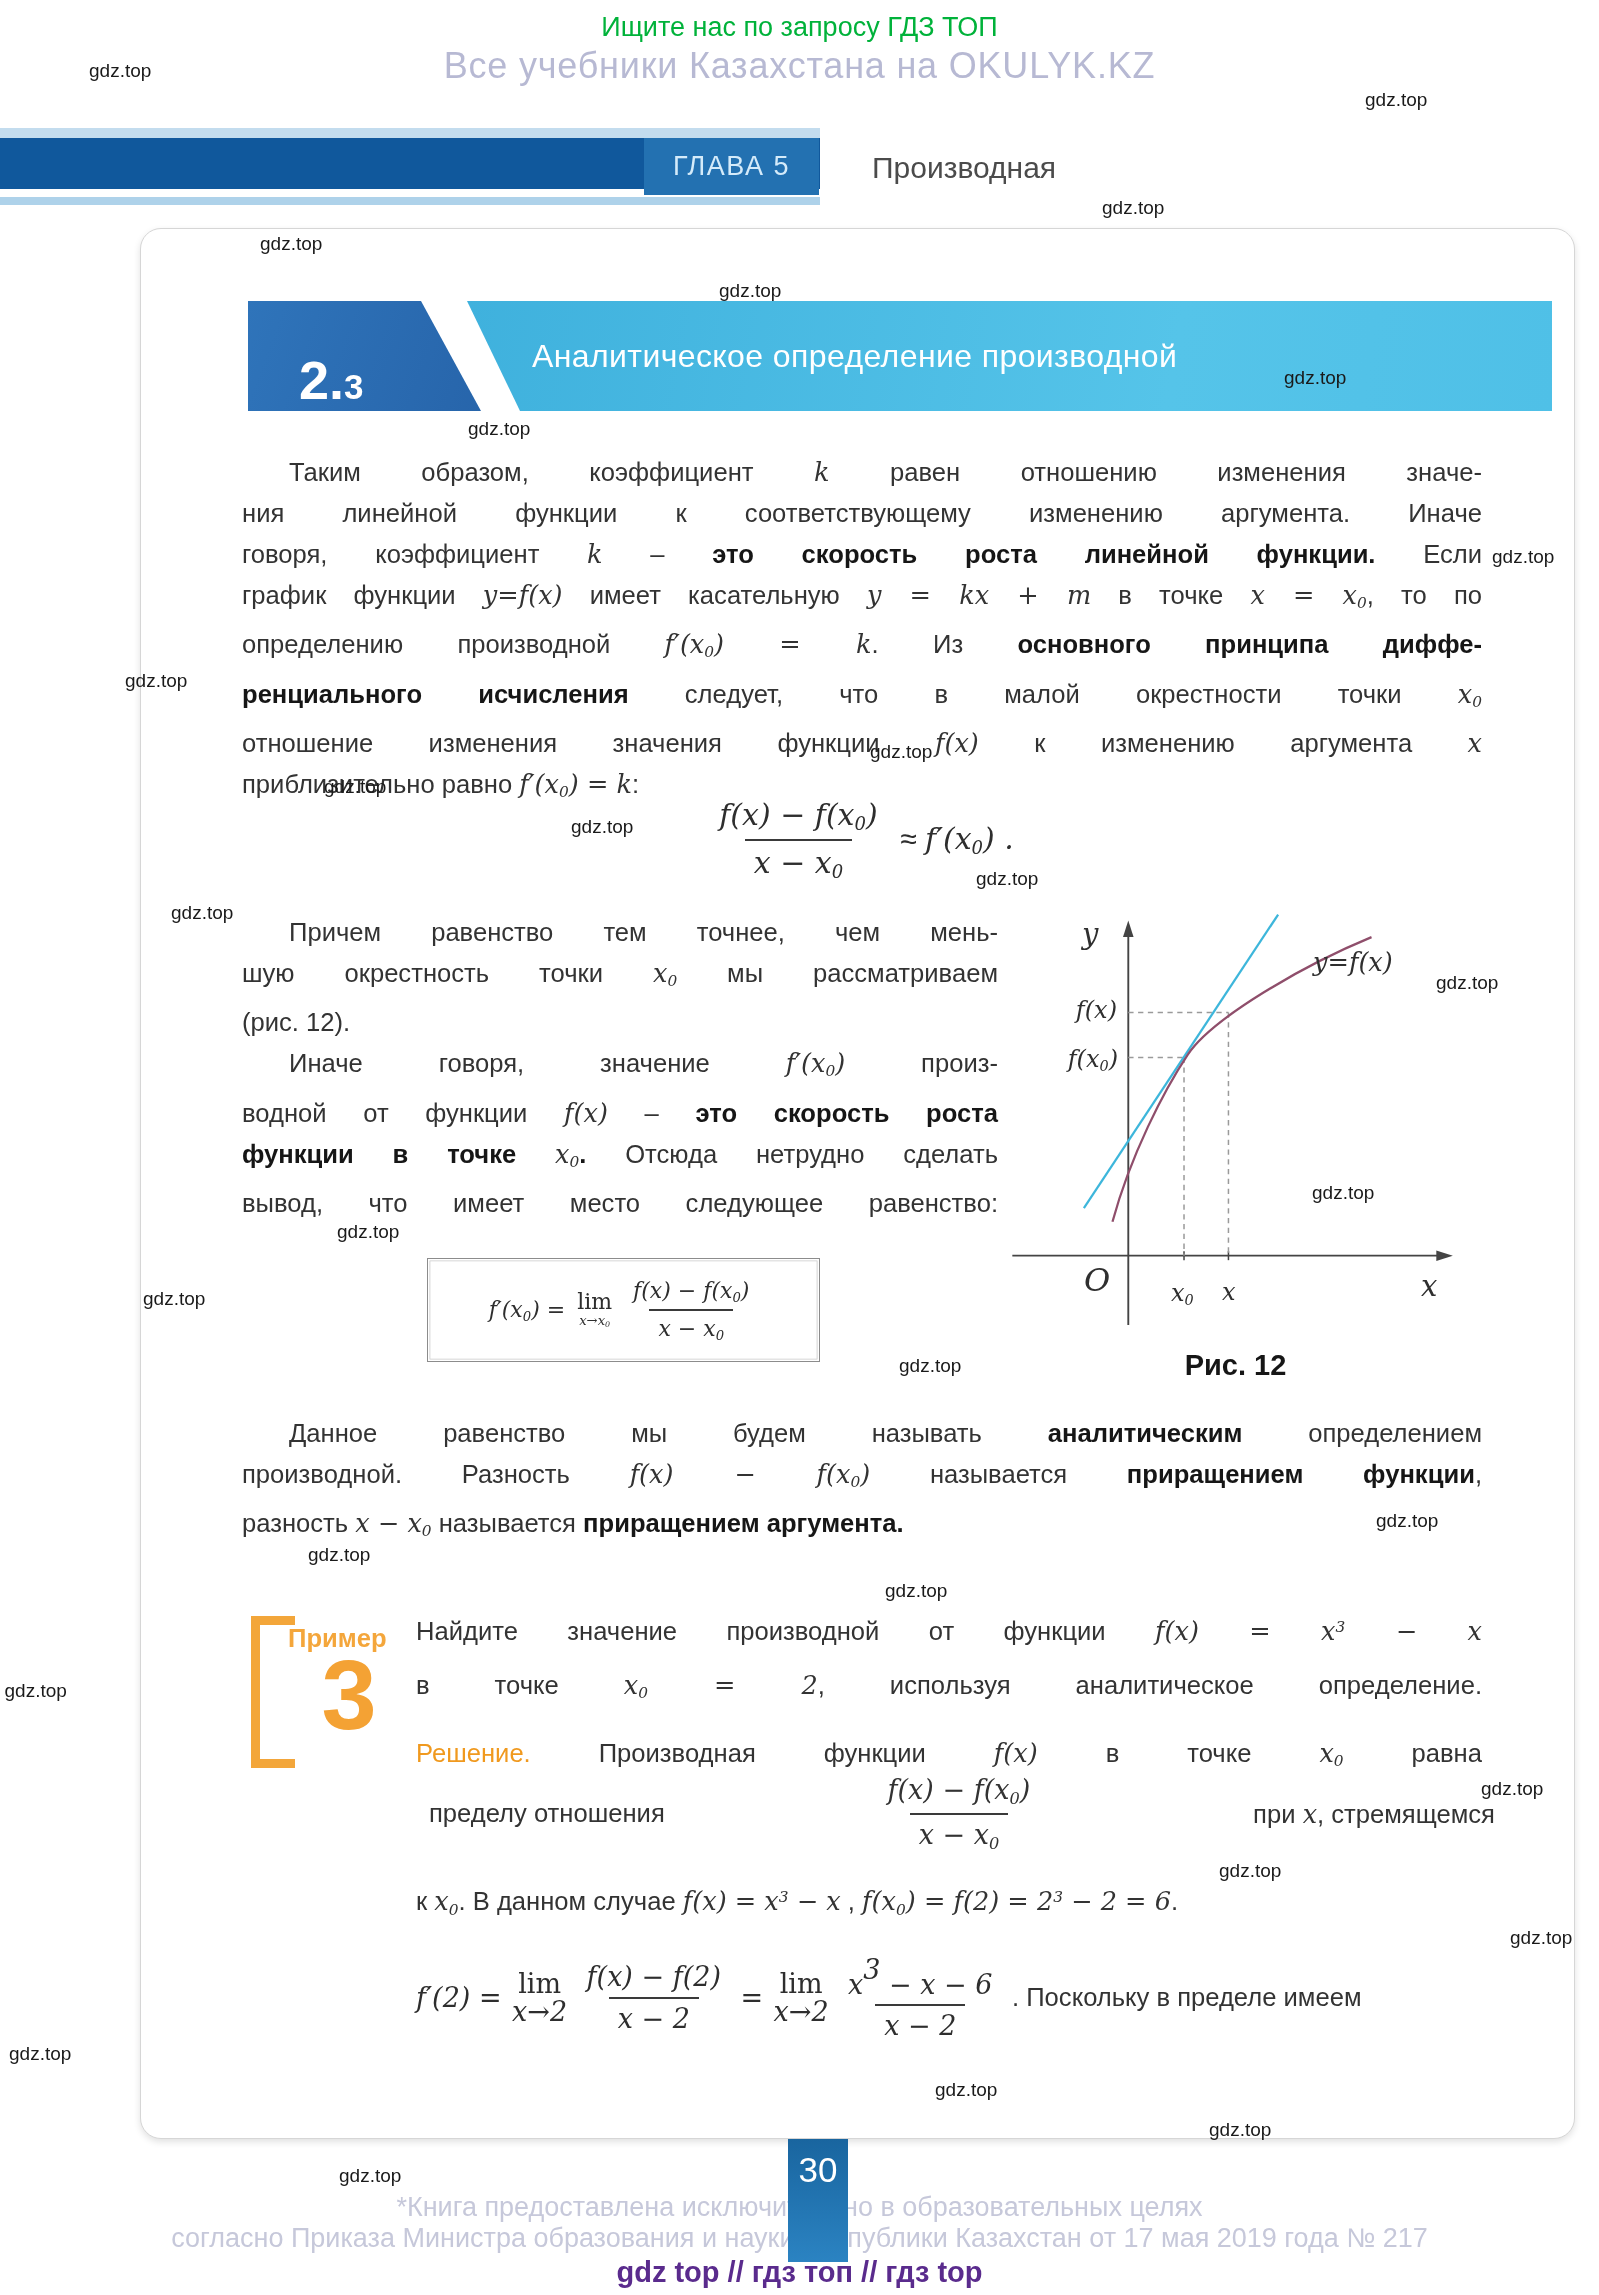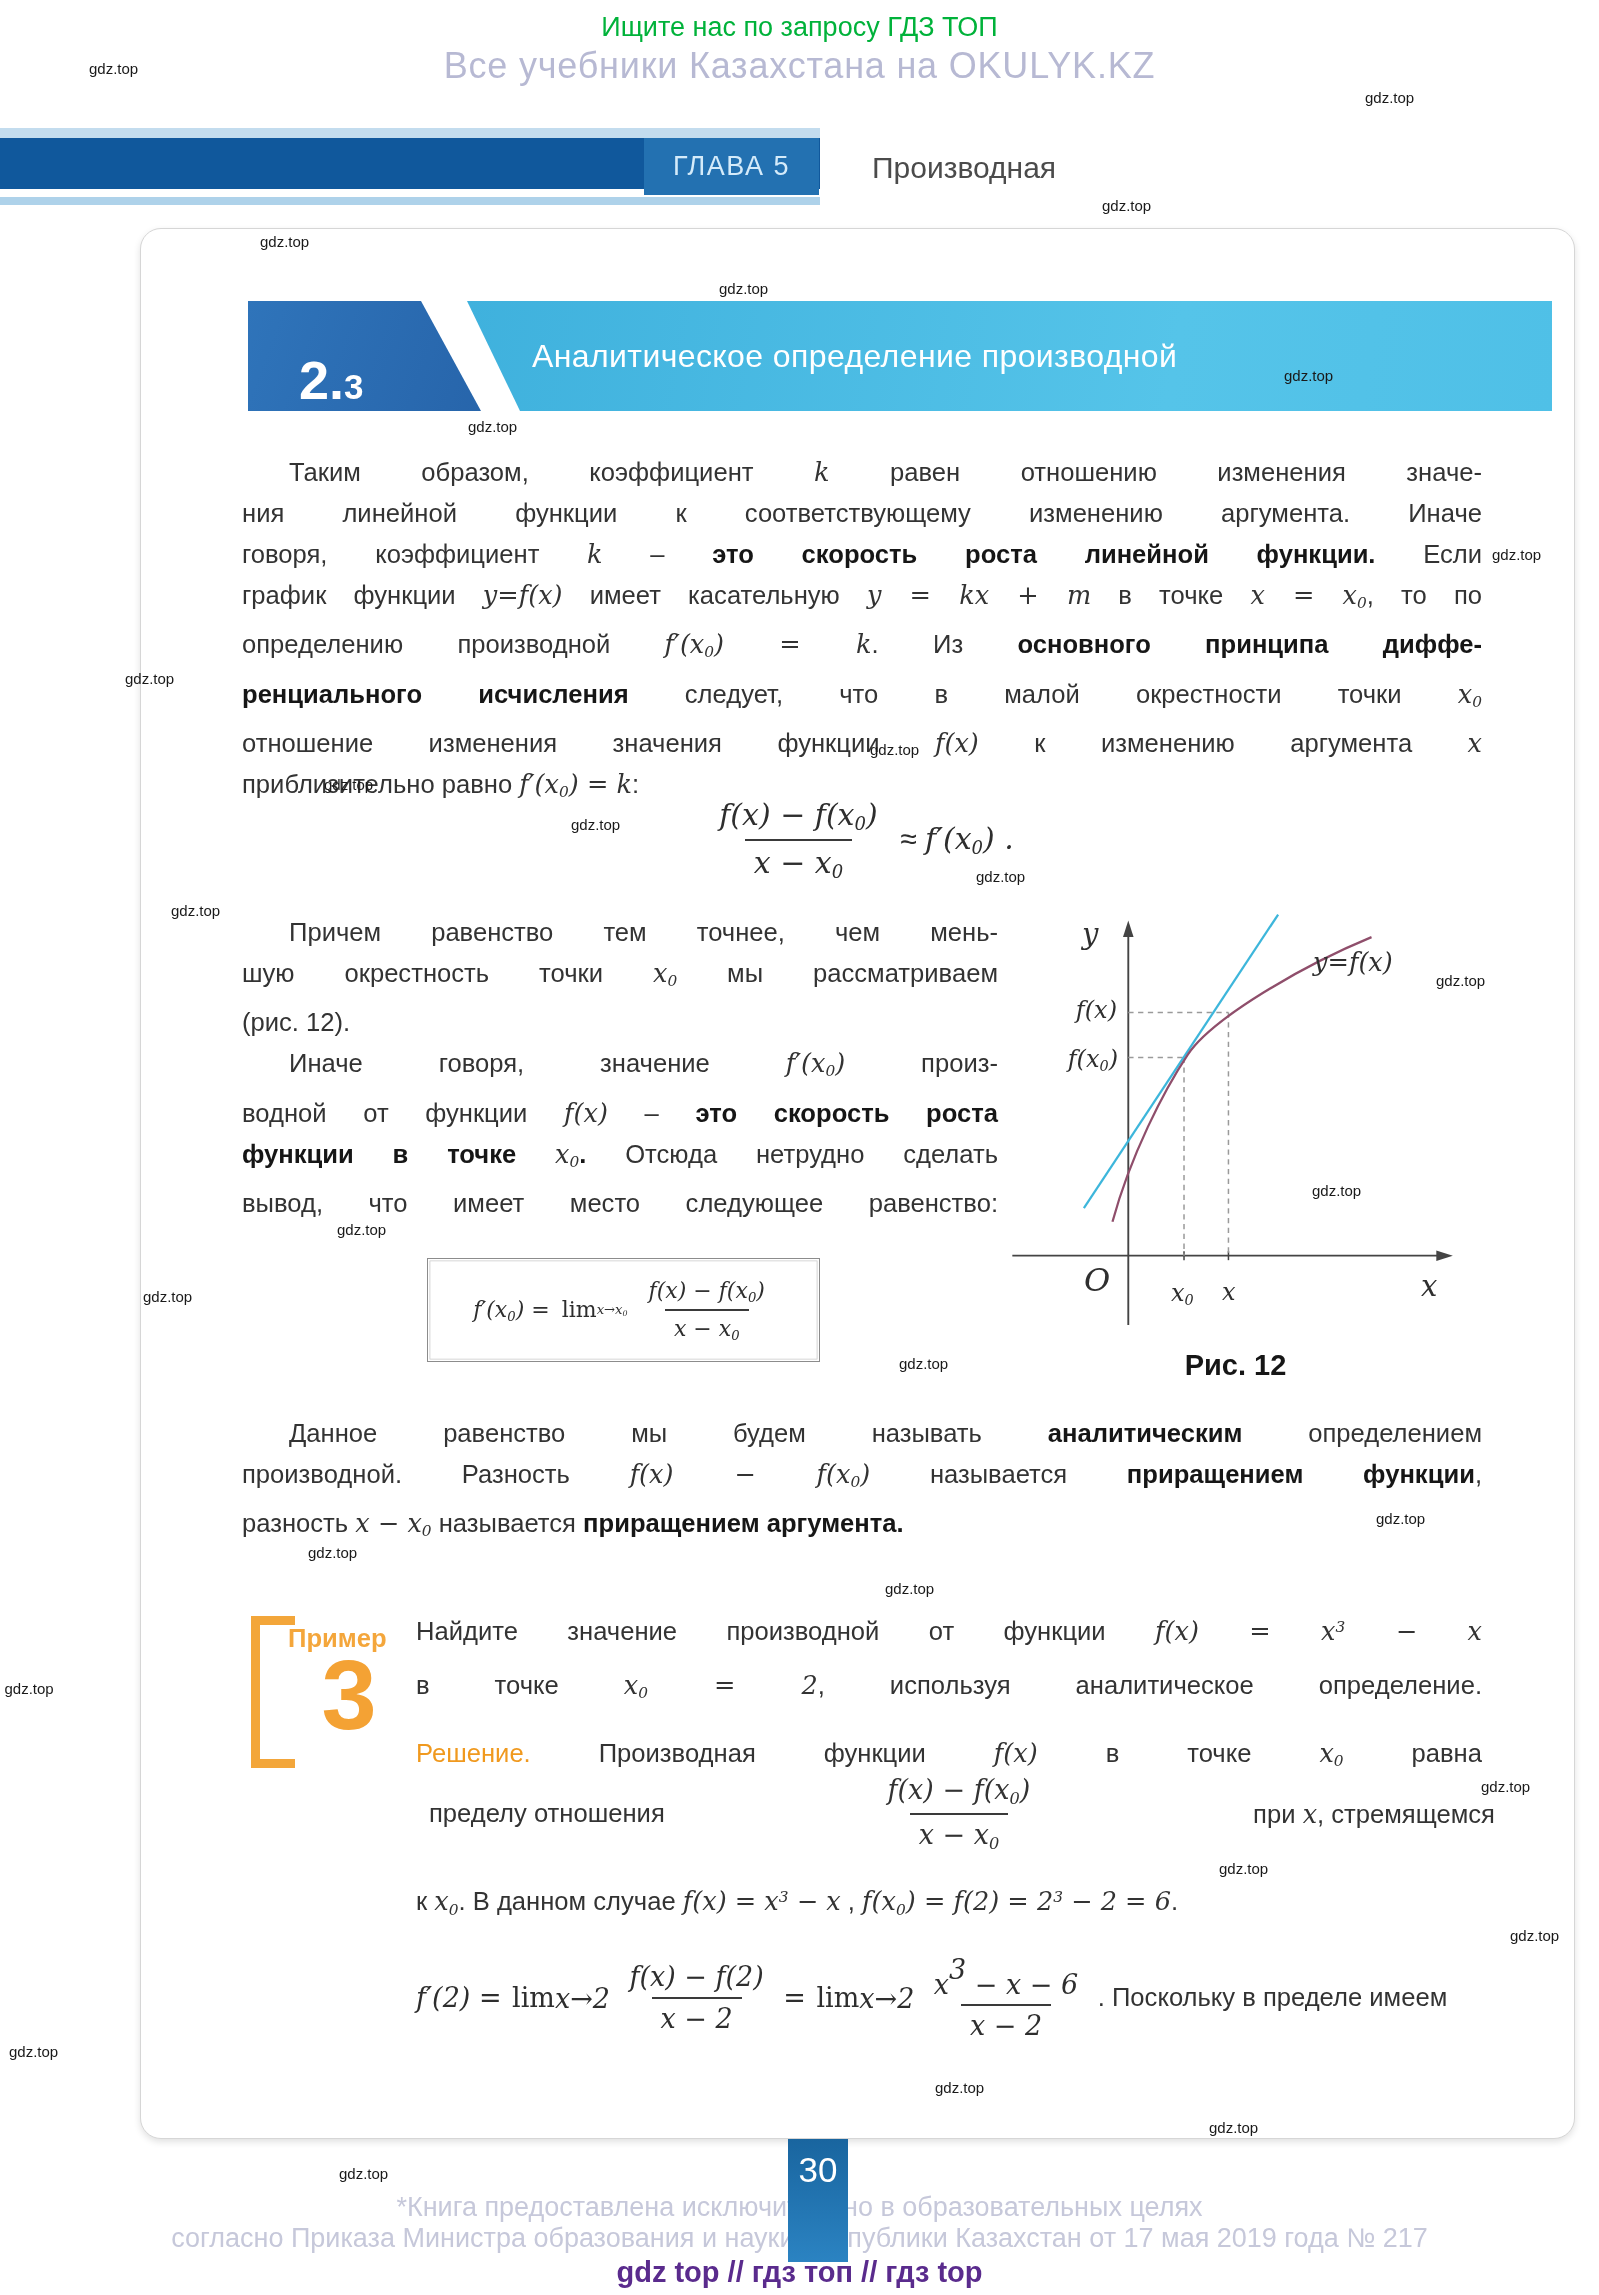--- a/index.html
+++ b/index.html
@@ -44,21 +44,21 @@
   .rs{font-size:0.6em;vertical-align:-0.28em;}
   .rp{font-size:0.6em;vertical-align:0.55em;}
   .ro{color:#f0991e;}
   .p1{left:242px;top:452px;width:1240px;}
   .coltext{left:242px;top:912px;width:756px;}
   .pafter{left:242px;top:1413px;width:1240px;}
   
   .frac{display:inline-flex;flex-direction:column;align-items:center;vertical-align:middle;}
   .frac .fn{padding:0 9px 4.5px;}
   .frac .fd{border-top:2.3px solid #3a3a3a;padding:4.5px 9px 0;}
-  .lim{display:inline-flex;align-items:center;line-height:1;}
+  .lim{display:inline-flex;flex-direction:column;align-items:center;line-height:1;}
   .lim .lw{font-family:"DejaVu Serif",serif;font-style:normal;}
   .lim .ls{font-size:0.6em;margin-top:1.5px;}
   .df1{left:242px;top:787px;width:1240px;height:105px;display:flex;align-items:center;
        justify-content:center;gap:13.5px;font-size:30px;color:#2e2e2e;}
   .fbox{left:427px;top:1258px;width:391px;height:102px;border:1.5px solid #8c8c8c;
         box-shadow:inset 0 0 0 1.5px #fff,inset 0 0 0 2.3px #c8c8c8;
         display:flex;align-items:center;justify-content:center;gap:12px;
         font-size:22px;color:#2e2e2e;}
   
   .figlabel{position:absolute;font-size:24px;color:#2f2f2f;}
@@ -83,21 +83,21 @@
   .tail{font-size:25.6px;color:#333;}
   
   .f1{left:0;top:2192px;width:1599px;font-size:27px;color:#c6c8da;}
   .f2{left:0;top:2223px;width:1599px;font-size:27px;color:#c6c8da;}
   .f3{left:0;top:2256px;width:1599px;font-size:29px;font-weight:700;color:#5a2b8d;}
   .pstrip{left:788px;top:2139px;width:60px;height:123px;
           background:linear-gradient(#19659f,#2b83c2);}
   .pnum{position:absolute;left:0;top:10.5px;width:60px;text-align:center;
         font-size:35px;font-weight:400;color:#fff;}
   
-  .wm{position:absolute;font-size:15px;color:#1a1a1a;white-space:nowrap;}
+  .wm{position:absolute;font-size:19px;color:#1a1a1a;white-space:nowrap;}
 </style>
 </head>
 <body>
 
 <div class="page">
 
   <div class="abs promo center">Ищите нас по запросу ГДЗ ТОП</div>
   <div class="abs site center">Все учебники Казахстана на OKULYK.KZ</div>
 
   <div class="abs bar-top"></div>

